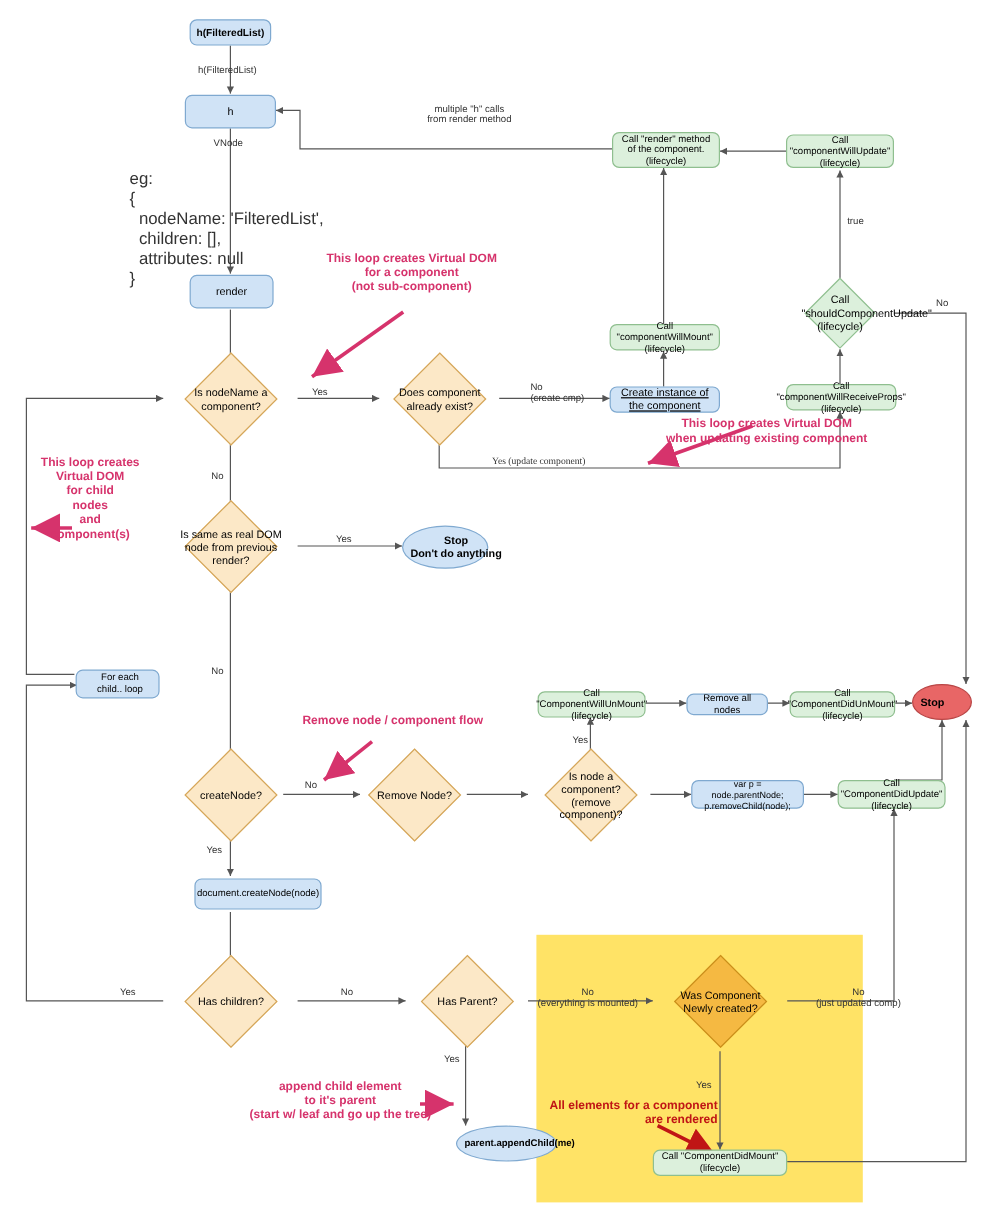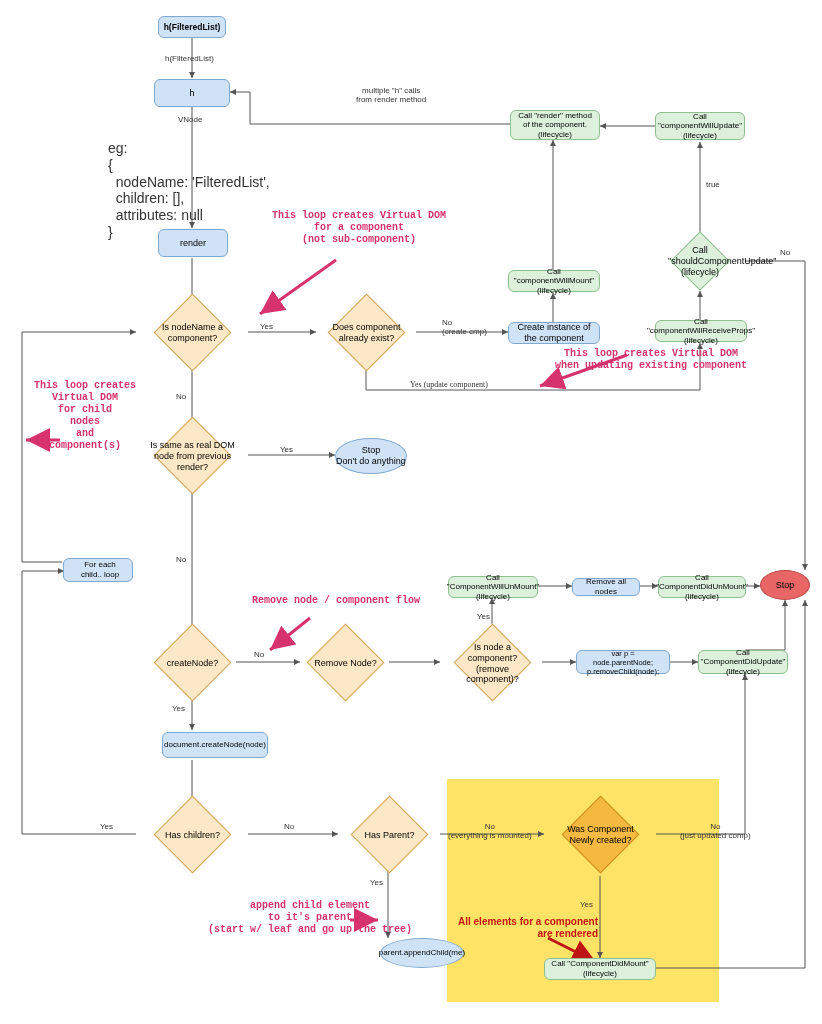--- a/index.html
+++ b/index.html
@@ -4,25 +4,25 @@
 <style>
   * { box-sizing: border-box; margin: 0; padding: 0; }
   body { font-family: Arial, sans-serif; font-size: 9px; background: #fff; position: relative; width: 822px; height: 1024px; }
   .box { position: absolute; border: 1px solid #555; border-radius: 6px; display: flex; align-items: center; justify-content: center; text-align: center; padding: 4px 6px; line-height: 1.2; }
   .blue { background: #d0e3f6; border-color: #7fa9d0; }
   .green { background: #dcf0dc; border-color: #8fbf8f; }
   .diamond { position: absolute; transform: rotate(45deg); border: 1px solid #d4a558; background: #fce8c7; }
   .diamond-green { background: #dcf0dc; border-color: #8fbf8f; }
   .diamond-orange { background: #f5b942; border-color: #c98f1a; }
   .diamond span { position: absolute; transform: rotate(-45deg); width: 160%; text-align: center; top: 50%; left: 50%; translate: -50% -50%; font-size: 9px; line-height: 1.2; }
-  .ellipse { position: absolute; border-radius: 50%; display: flex; align-items: center; justify-content: center; text-align: center; padding: 6px; font-size: 9px; line-height: 1.2; }
+  .ellipse { position: absolute; border-radius: 50%; display: flex; align-items: center; justify-content: flex-start; text-align: center; padding: 6px; font-size: 9px; line-height: 1.2; font-weight: bold; }
   .blue-el { background: #d0e3f6; border: 1px solid #7fa9d0; }
   .red-el { background: #e86666; border: 1px solid #b94646; color: #000; }
   .label { position: absolute; font-size: 8px; color: #333; }
-  .label-pink { position: absolute; color: #d6336c; font-weight: bold; text-align: center; font-size: 10px; line-height: 1.2; font-family: Liberation Mono, monospace; }
+  .label-pink { position: absolute; color: #d6336c; font-weight: bold; text-align: center; font-size: 10px; line-height: 1.2; }
   .label-red { position: absolute; color: #c01515; font-weight: bold; text-align: center; font-size: 10px; line-height: 1.2; }
   .code { position: absolute; font-size: 14px; color: #333; line-height: 1.2; }
   svg.arrows { position: absolute; top: 0; left: 0; width: 822px; height: 1024px; pointer-events: none; }
   .hl-region { position: absolute; background: rgba(255, 208, 0, 0.6); }
 </style>
 </head>
 <body>
 
 <div class="hl-region" style="left:447px; top:779px; width:272px; height:223px;"></div>
 
@@ -139,21 +139,21 @@
   </div>
 
 <div class="diamond" style="left:165px; top:305px; width:55px; height:55px;">
     <span>Is nodeName a component?</span>
   </div>
 
 <div class="diamond" style="left:339px; top:305px; width:55px; height:55px;">
     <span>Does component already exist?</span>
   </div>
 
-<div class="box blue" style="left:508px; top:322px; width:92px; height:22px;">
+<div class="box blue" style="left:508px; top:322px; width:92px; height:22px;text-decoration:underline;">
     <span>Create instance of the component</span>
   </div>
 
 <div class="box green" style="left:508px; top:270px; width:92px; height:22px; font-size:8px;">
     <span>Call "componentWillMount" (lifecycle)</span>
   </div>
 
 <div class="box green" style="left:510px; top:110px; width:90px; height:30px; font-size:8px;">
     <span>Call "render" method of the component. (lifecycle)</span>
   </div>

